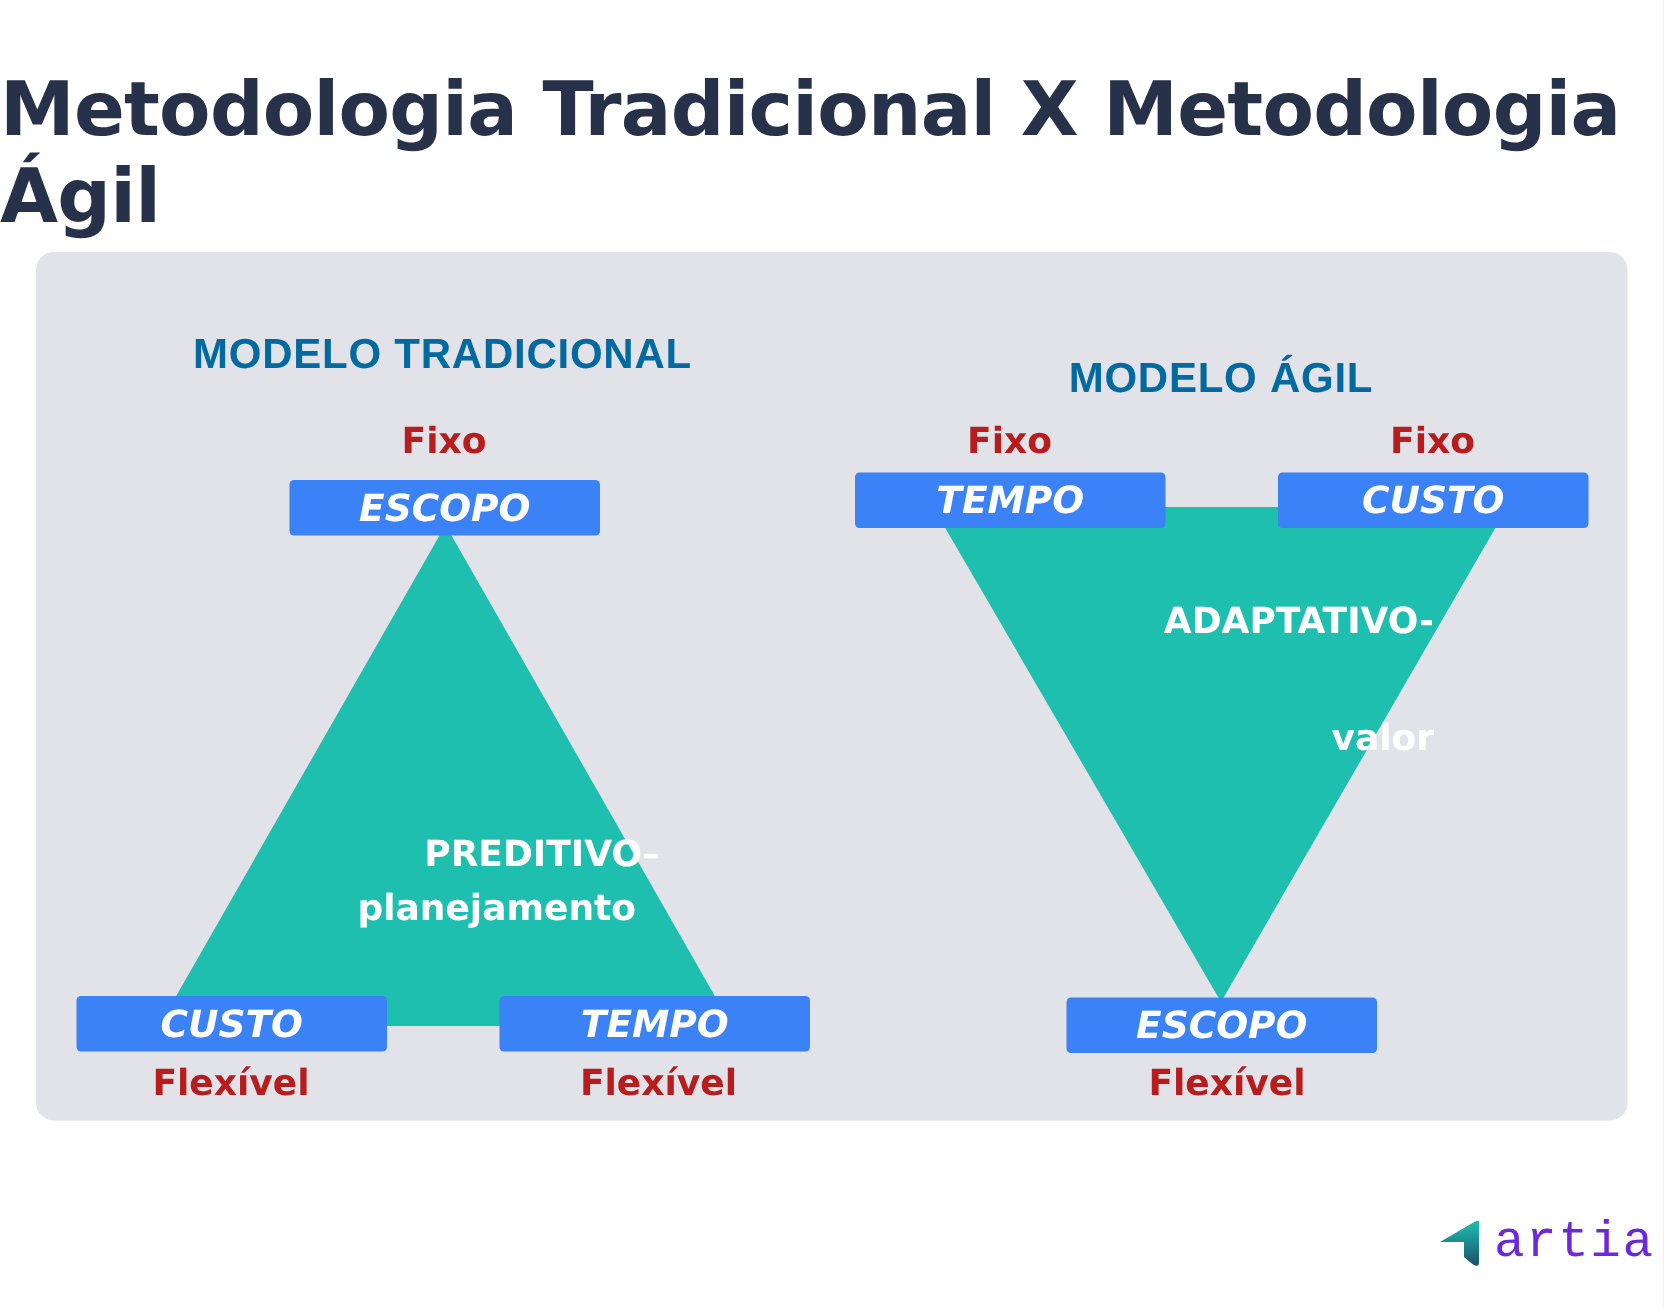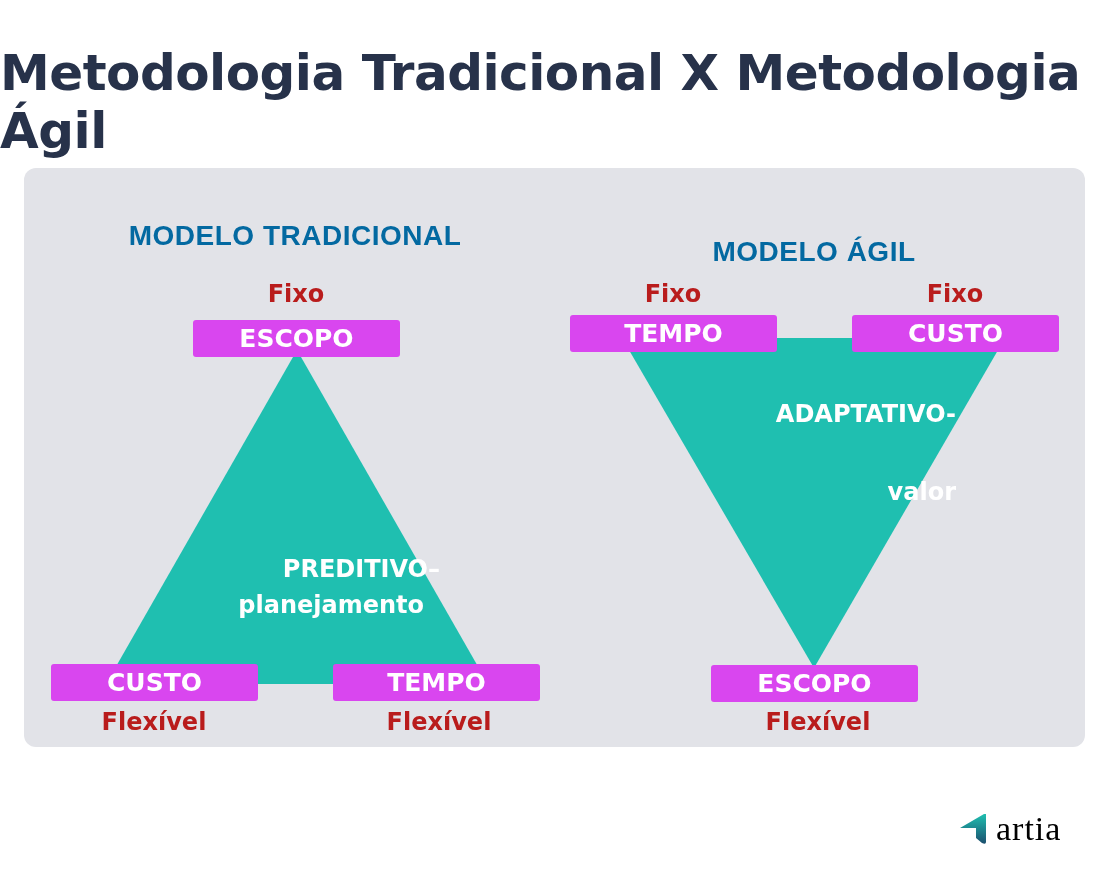--- a/index.html
+++ b/index.html
@@ -18,31 +18,31 @@
   }
   .section-title {
     position: absolute; font-family: "Liberation Sans", sans-serif; font-weight: bold;
     font-size: 28px; color: #0369a1; text-align: center; letter-spacing: 0.5px;
   }
   .label {
     position: absolute; font-family: "DejaVu Sans", sans-serif; font-weight: bold;
     font-size: 24px; color: #b91c1c; text-align: center;
   }
   .pill {
-    position: absolute; height: 37px; background: #d946ef; border-radius: 3px;
+    position: absolute; height: 37px; background: #3b82f6; border-radius: 3px;
     color: #ffffff; font-family: "DejaVu Sans", sans-serif; font-weight: bold; font-size: 25px;
-    display: flex; align-items: center; justify-content: center; z-index: 2;
+    display: flex; align-items: center; justify-content: center; z-index: 2; font-style: italic;
   }
   .shape { position: absolute; left: 0; top: 0; z-index: 1; }
   .inner-text {
     position: absolute; color: #ffffff; font-family: "DejaVu Sans", sans-serif; font-weight: bold;
     font-size: 24px; text-align: right; line-height: 34px; z-index: 3;
   }
   .logo { position: absolute; left: 958px; top: 810px; display: flex; align-items: center; }
-  .logo-text { font-family: Liberation Serif, serif; font-size: 34px; color: #000000; margin-left: 4px; letter-spacing: 1px; text-align: center; }
+  .logo-text { font-family: Liberation Mono, monospace; font-size: 34px; color: #6d28d9; margin-left: 4px; letter-spacing: 1px; text-align: center; }
 </style>
 </head>
 <body>
 
 <div class="title">Metodologia Tradicional X Metodologia Ágil</div>
 
 <div class="panel"></div>
 
 <svg class="shape" width="1109" height="872">
   <polygon points="297,350 488,684 106,684" fill="#1fbfb0"></polygon>

